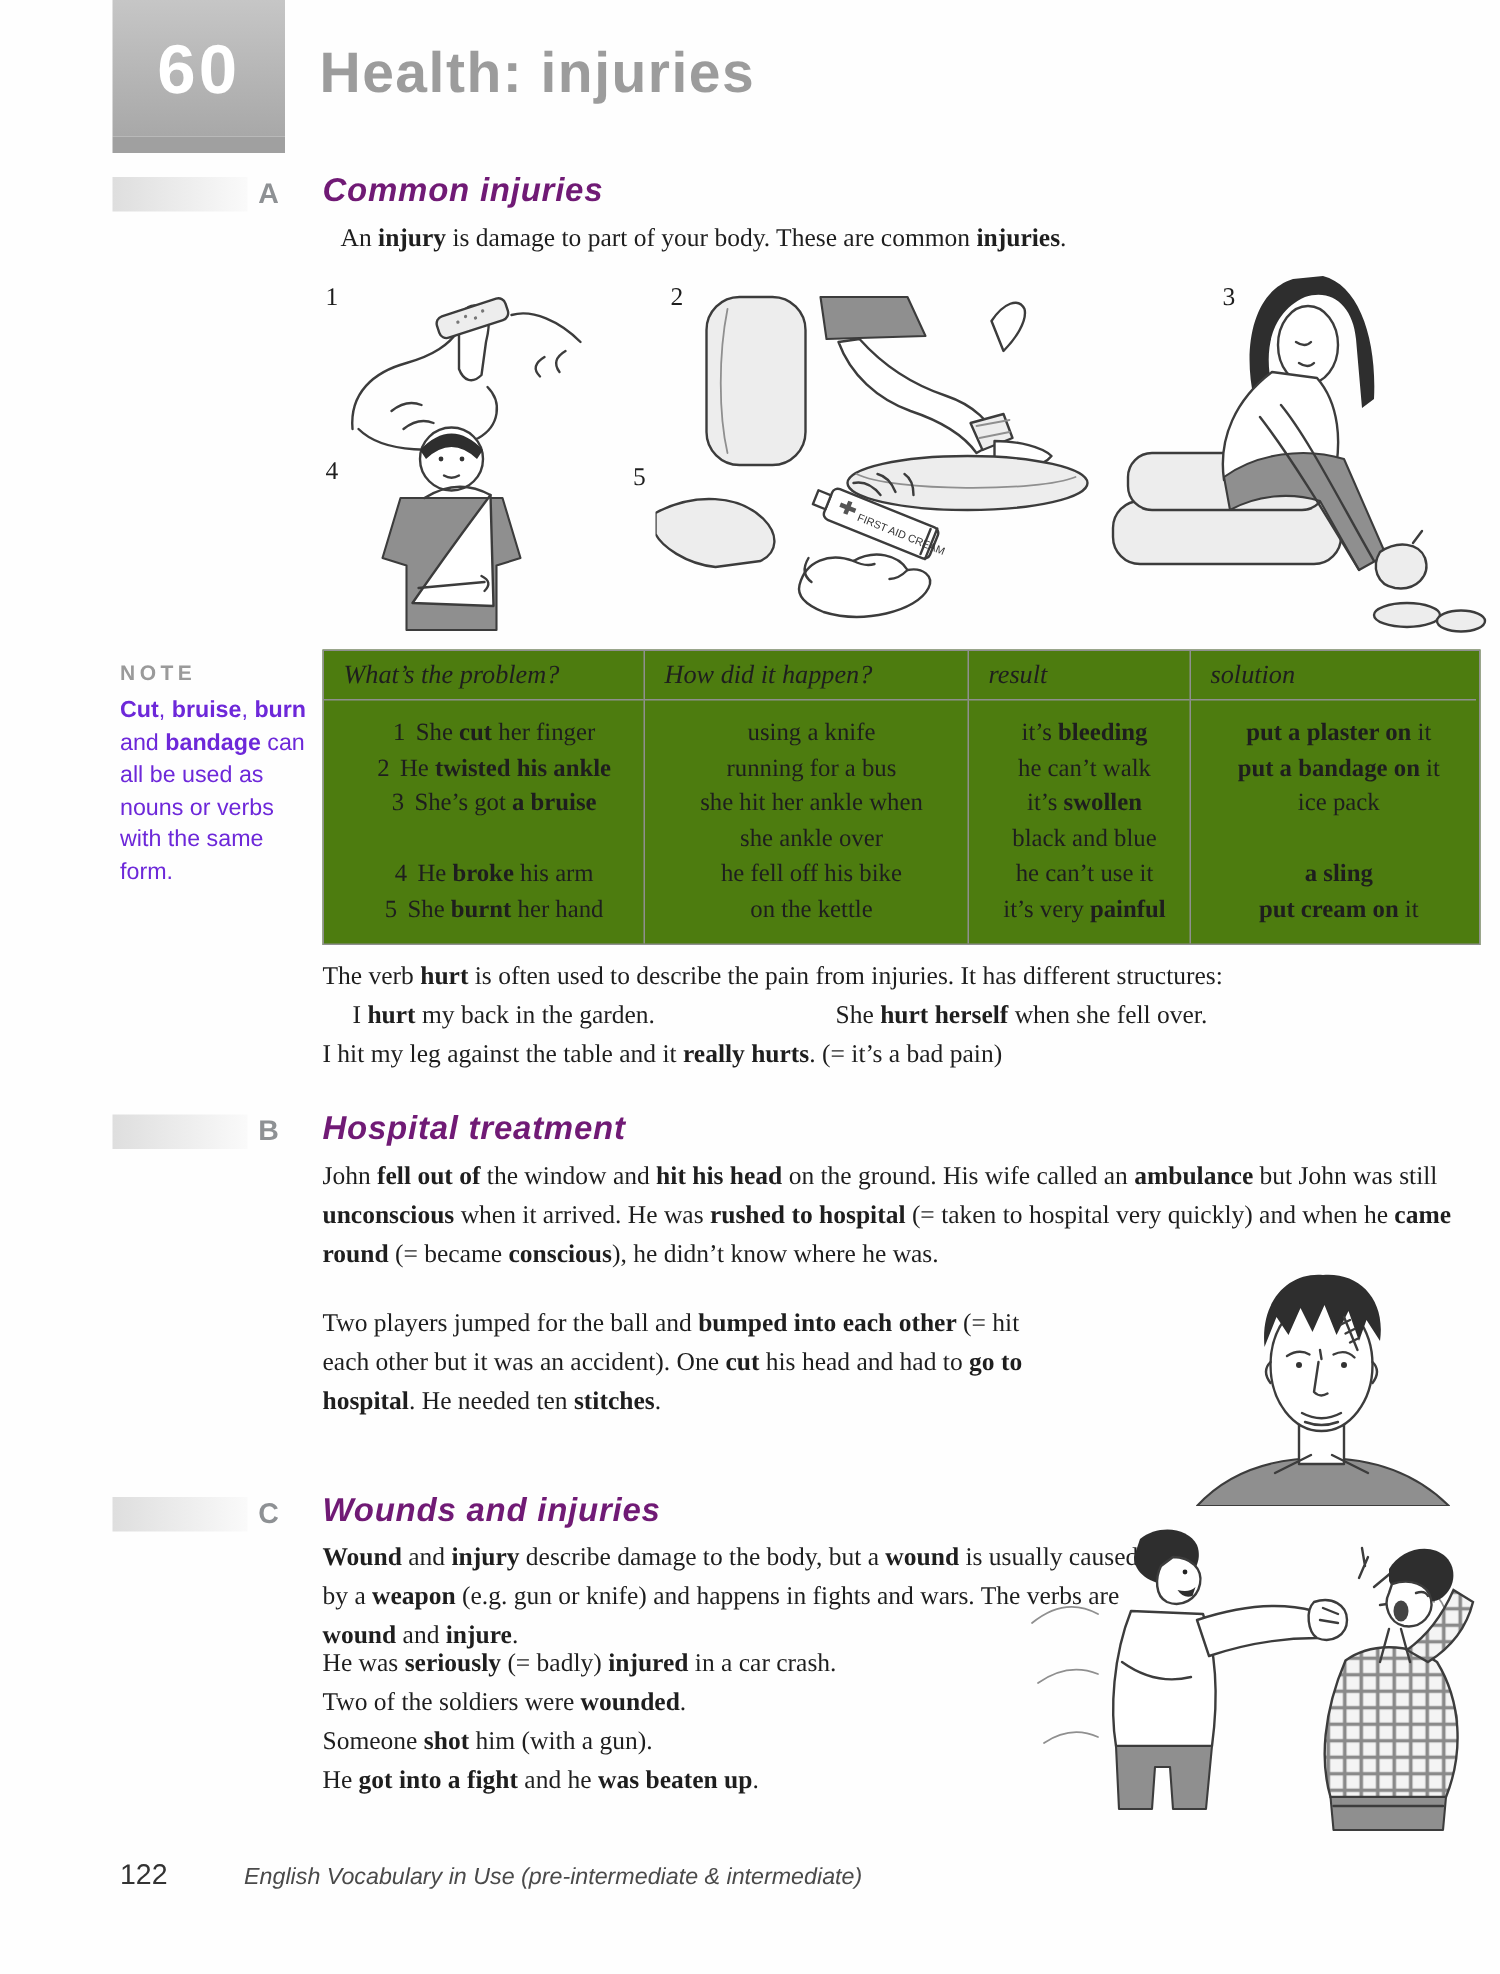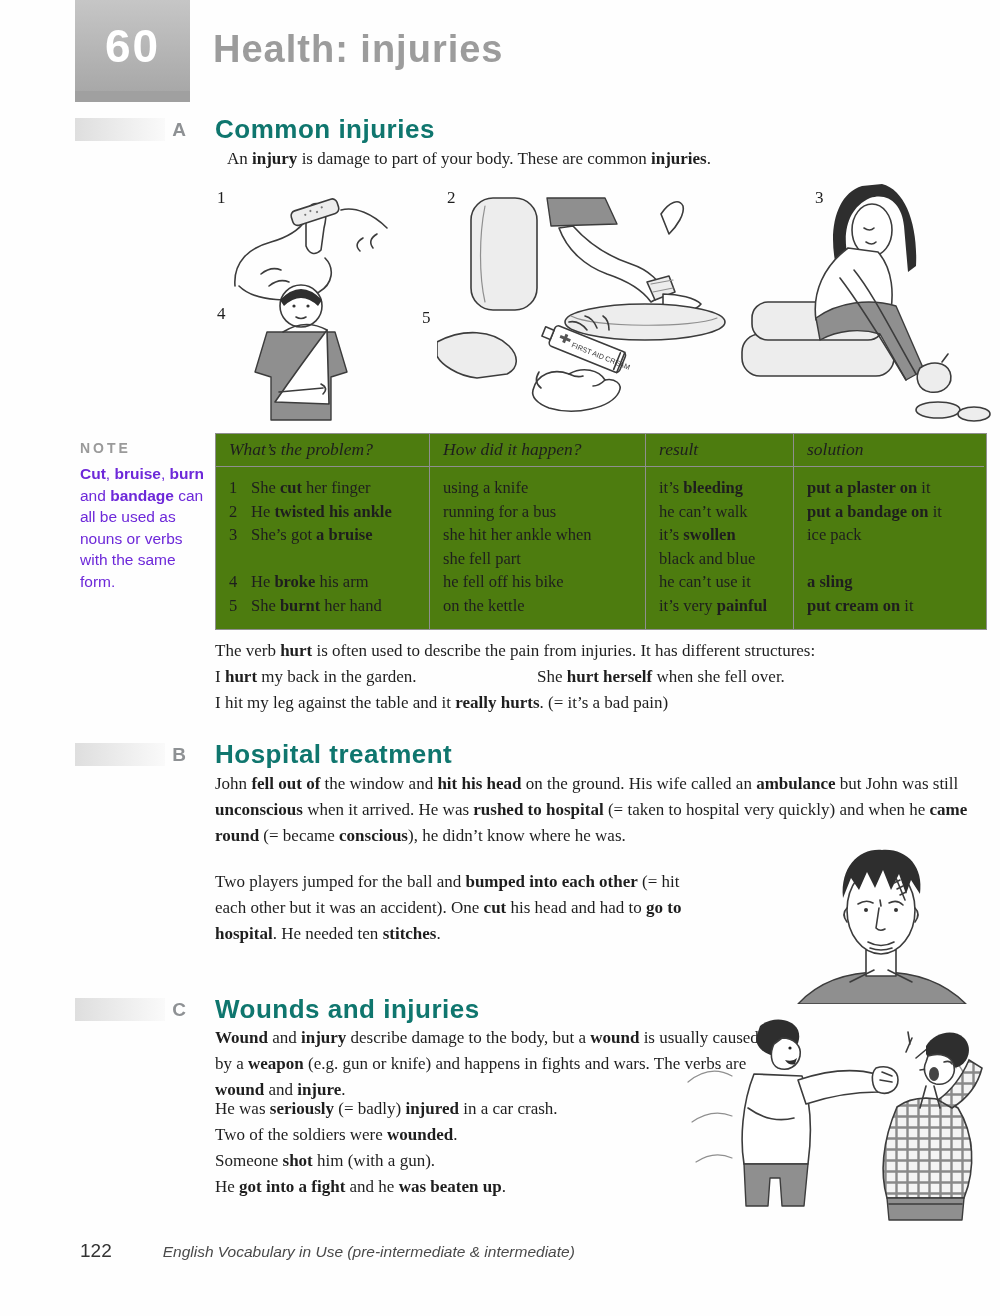--- a/index.html
+++ b/index.html
@@ -15,21 +15,21 @@
     font-size:46px;color:#fff;letter-spacing:2px;}
   #unit-rule{left:75px;top:91px;width:115px;height:11px;background:#a0a0a0;}
   #page-title{left:213px;top:28px;font-family:Liberation Sans, sans-serif;
     font-weight:bold;font-size:38px;color:#9c9c9c;letter-spacing:1px;}
 
   
   .sec-bar{width:90px;height:23px;background:linear-gradient(90deg,#dedede,#fafafa);}
   .sec-letter{width:26px;height:23px;line-height:23px;text-align:center;
     font-family:"Liberation Sans",sans-serif;font-weight:bold;font-size:19px;color:#8e9194;}
   .sec-title{font-family:"Liberation Sans",sans-serif;font-weight:bold;
-    font-size:26px;color:#0f766e;letter-spacing:.5px;}
+    font-size:22px;color:#701a75;letter-spacing:.5px;font-style:italic;}
 
   
   .serif{font-size:17px;line-height:26px;}
   b{font-weight:bold;}
 
   
   #figures{left:215px;top:176px;width:778px;height:256px;}
   .fig-num{position:absolute;font-size:17px;}
   #figures svg{position:absolute;}
   .ln{fill:none;stroke:#3c3c3c;stroke-width:1.6;stroke-linecap:round;stroke-linejoin:round;}
@@ -45,26 +45,26 @@
   #note .note-text{font-size:15.5px;line-height:21.5px;color:#6d28d9;}
 
   
   #vocab-table{left:215px;top:433px;width:770px;border:1px solid #8f8f8f;
     display:grid;grid-template-columns:213px 216px 148px 191px;background:#4d7c0f;}
   .th{font-style:italic;font-size:17.5px;padding:5px 8px 6px 13px;
     border-bottom:1px solid #8f8f8f;border-left:1px solid #8f8f8f;}
   .th:first-child{border-left:none;}
   .tcol{padding:9px 6px 12px 13px;border-left:1px solid #8f8f8f;font-size:16.5px;}
   .tcol:nth-child(5){border-left:none;}
-  .tl{height:23.5px;line-height:23.5px;white-space:nowrap;}
+  .tl{height:23.5px;line-height:23.5px;white-space:nowrap;text-align:center;}
   .tnum{display:inline-block;width:22px;}
 
   
   #hurt{left:215px;top:638px;width:782px;}
-  #hurt .gap{display:inline-block;width:322px;}
+  #hurt .gap{display:inline-block;width:322px;margin-left:20px;}
 
   
   #para-b1{left:215px;top:771px;width:784px;}
   #para-b2{left:215px;top:869px;width:480px;}
   #para-c1{left:215px;top:1025px;width:545px;}
   #c-lines{left:215px;top:1096px;width:540px;}
 
   
   #footer{left:80px;top:1240px;font-family:"Liberation Sans",sans-serif;
     display:flex;align-items:baseline;gap:21px;}
@@ -179,21 +179,21 @@
     <div class="tl"><span class="tnum">2</span><span><span>He </span><b>twisted his ankle</b></span></div>
     <div class="tl"><span class="tnum">3</span><span><span>She’s got </span><b>a bruise</b></span></div>
     <div class="tl"><span class="tnum"></span><span><span></span></span></div>
     <div class="tl"><span class="tnum">4</span><span><span>He </span><b>broke</b><span> his arm</span></span></div>
     <div class="tl"><span class="tnum">5</span><span><span>She </span><b>burnt</b><span> her hand</span></span></div>
   </div>
   <div class="tcol">
     <div class="tl"><span>using a knife</span></div>
     <div class="tl"><span>running for a bus</span></div>
     <div class="tl"><span>she hit her ankle when</span></div>
-    <div class="tl"><span>she fell part</span></div>
+    <div class="tl"><span>she ankle over</span></div>
     <div class="tl"><span>he fell off his bike</span></div>
     <div class="tl"><span>on the kettle</span></div>
   </div>
   <div class="tcol">
     <div class="tl"><span>it’s </span><b>bleeding</b></div>
     <div class="tl"><span>he can’t walk</span></div>
     <div class="tl"><span>it’s </span><b>swollen</b></div>
     <div class="tl"><span>black and blue</span></div>
     <div class="tl"><span>he can’t use it</span></div>
     <div class="tl"><span>it’s very </span><b>painful</b></div>

